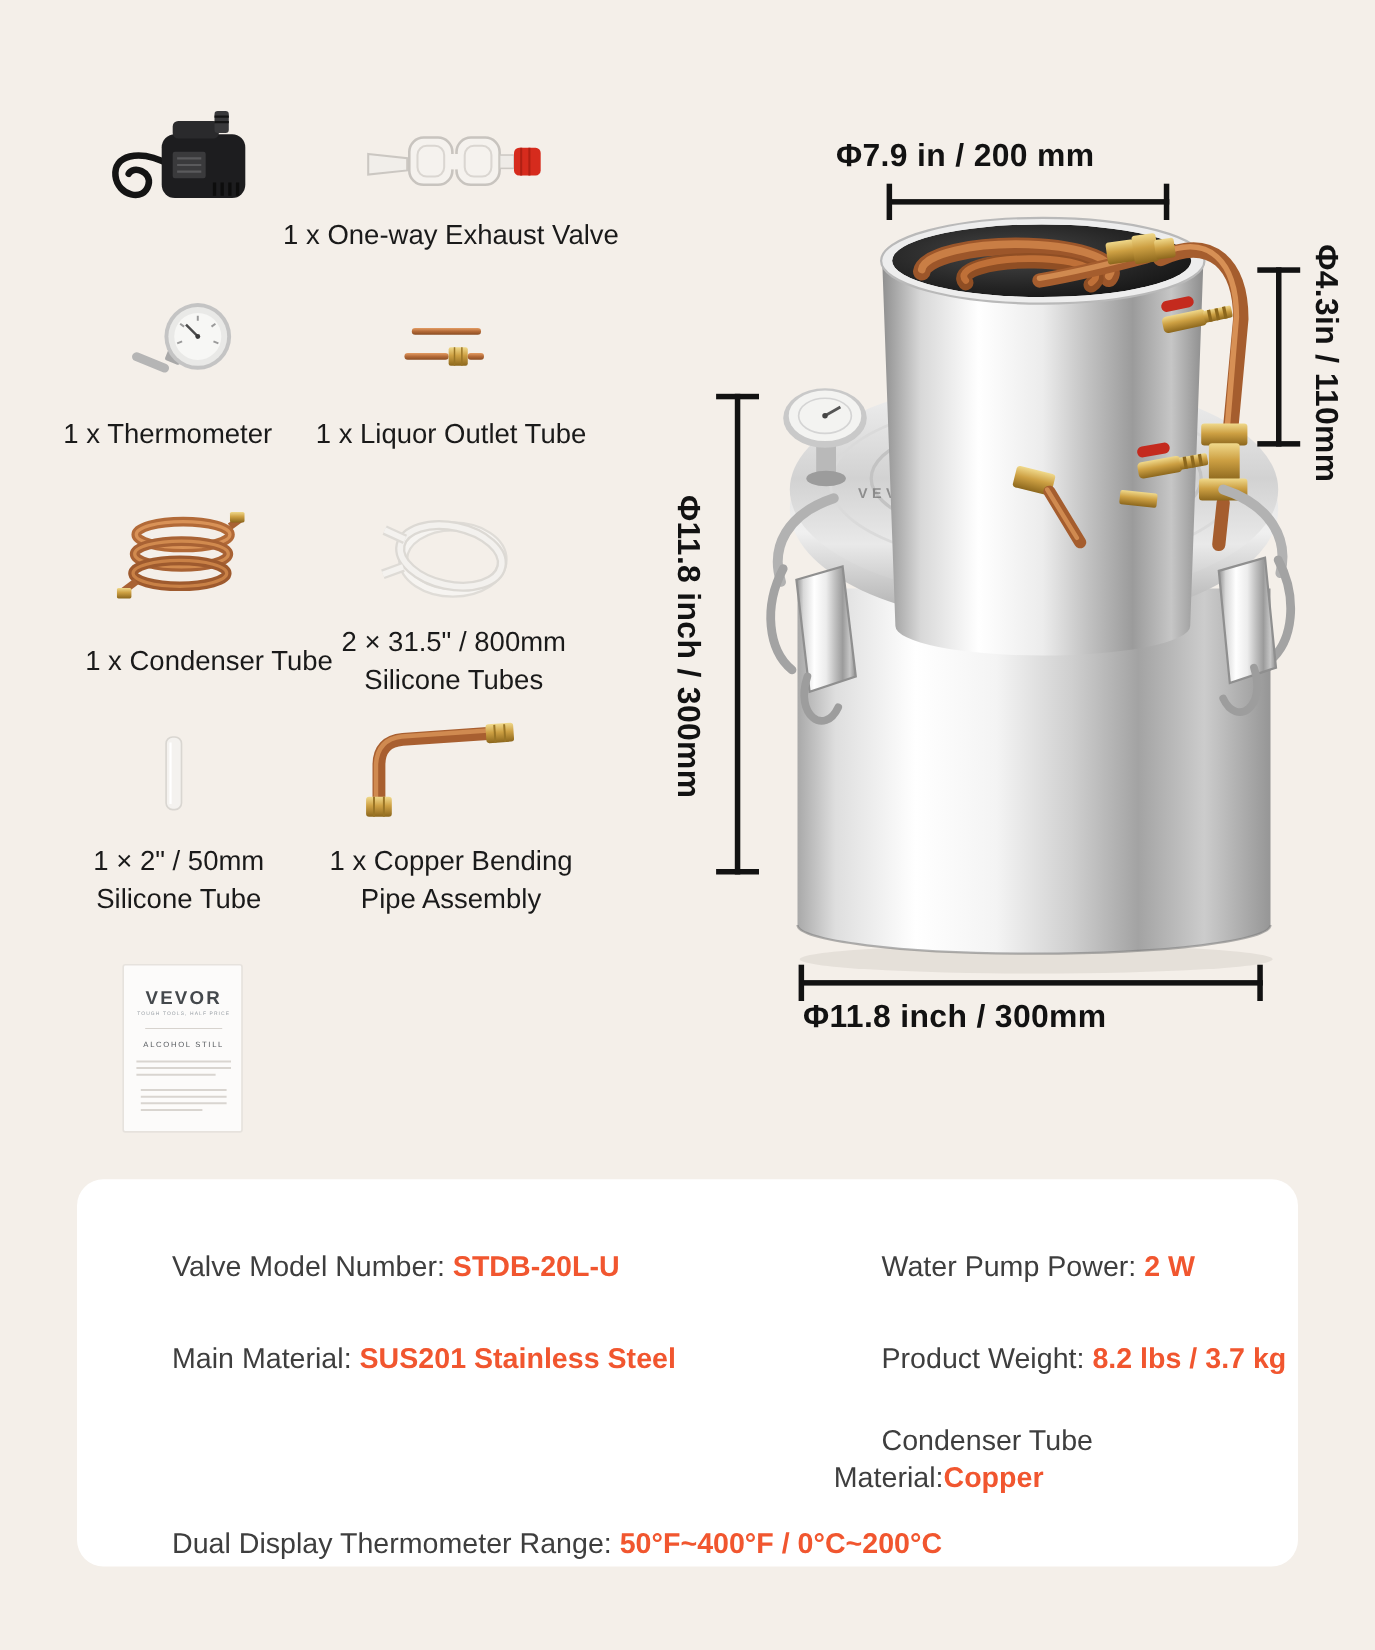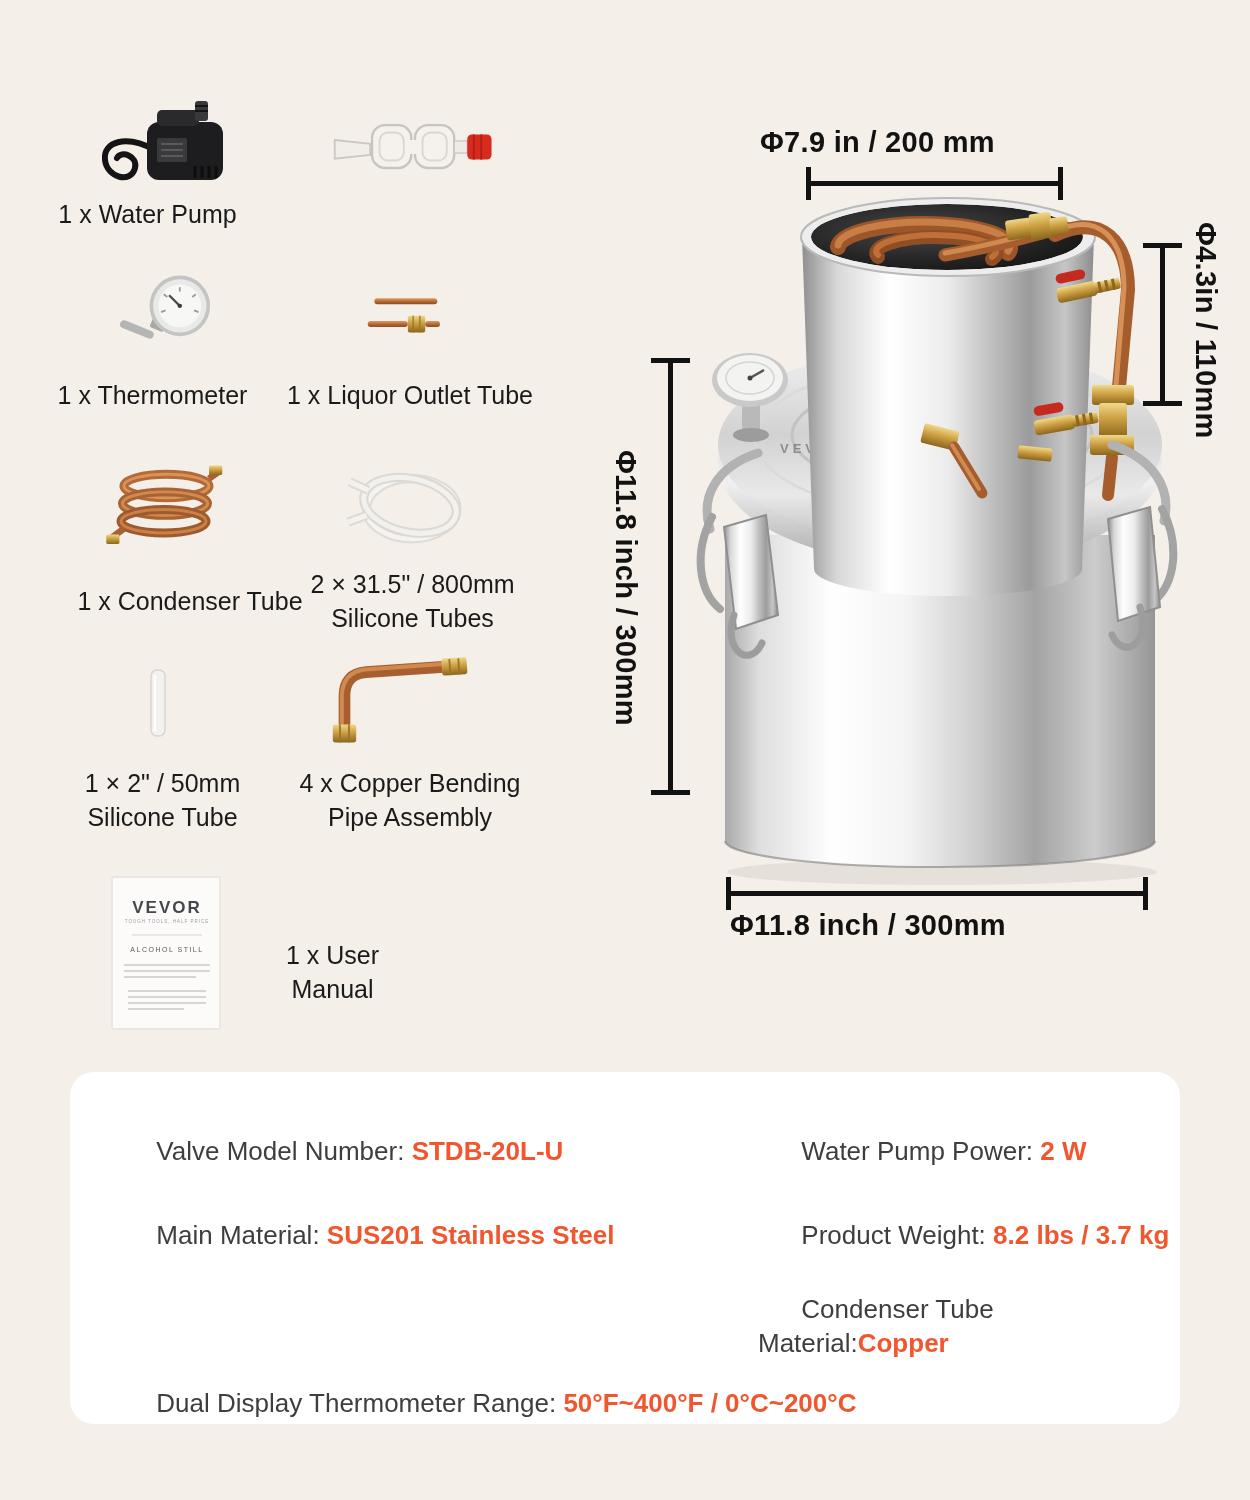--- a/index.html
+++ b/index.html
@@ -193,34 +193,34 @@
     <line x1="66" y1="44" x2="88" y2="44" stroke="#5a5a5c" stroke-width="2"></line>
     <line x1="66" y1="50" x2="88" y2="50" stroke="#5a5a5c" stroke-width="2"></line>
     <line x1="66" y1="56" x2="88" y2="56" stroke="#5a5a5c" stroke-width="2"></line>
     <g stroke="#0d0d0d" stroke-width="3">
       <line x1="100" y1="66" x2="100" y2="78"></line>
         <line x1="107" y1="66" x2="107" y2="78"></line>
       <line x1="114" y1="66" x2="114" y2="78"></line>
         <line x1="121" y1="66" x2="121" y2="78"></line>
     </g>
   </svg>
-  <div class="cap" style="left:5px;top:197px;width:285px">1 x Water Pump</div>
 
   <svg class="abs" style="left:330px;top:112px" width="170" height="70" viewBox="0 0 180 75">
     <polygon points="4,30 42,34 42,46 4,50" fill="#f1eeea" stroke="#cbc7c2" stroke-width="2"></polygon>
     <rect x="44" y="14" width="42" height="46" rx="14" fill="#f5f2ee" stroke="#c8c4bf" stroke-width="2.5"></rect>
     <rect x="90" y="14" width="42" height="46" rx="14" fill="#f5f2ee" stroke="#c8c4bf" stroke-width="2.5"></rect>
     <rect x="80" y="30" width="16" height="15" fill="#f5f2ee"></rect>
     <rect x="52" y="22" width="26" height="30" rx="9" fill="none" stroke="#dad6d1" stroke-width="2"></rect>
     <rect x="98" y="22" width="26" height="30" rx="9" fill="none" stroke="#dad6d1" stroke-width="2"></rect>
     <rect x="132" y="31" width="14" height="13" fill="#eeebe7" stroke="#ccc8c3" stroke-width="1.5"></rect>
     <rect x="146" y="24" width="26" height="27" rx="5" fill="#d62b1d"></rect>
     <line x1="153" y1="24" x2="153" y2="51" stroke="#b02014" stroke-width="2"></line>
     <line x1="161" y1="24" x2="161" y2="51" stroke="#b02014" stroke-width="2"></line>
   </svg>
+  <div class="cap" style="left:250px;top:197px;width:320px">1 x One-way Exhaust Valve</div>
 
   <svg class="abs" style="left:112px;top:272px" width="116" height="82" viewBox="0 0 130 92">
     <rect x="8" y="60" width="40" height="9" rx="4.5" fill="#b5b5b5" transform="rotate(22 28 64)"></rect>
     <rect x="44" y="52" width="16" height="13" rx="2" fill="#a8a8a8" transform="rotate(22 52 58)"></rect>
     <circle cx="76" cy="38" r="34" fill="#c4c4c4"></circle>
     <circle cx="76" cy="38" r="30" fill="#e9e9e7"></circle>
     <circle cx="76" cy="38" r="24" fill="#f7f7f5"></circle>
     <g stroke="#9a9a9a" stroke-width="2">
       <line x1="76" y1="17" x2="76" y2="22"></line>
         <line x1="58" y1="25" x2="62" y2="28"></line>
@@ -289,41 +289,40 @@
     <path d="M40,84 L40,44 Q40,20 64,18 L150,12" stroke="#a85f30" stroke-width="13" fill="none" stroke-linecap="round"></path>
     <path d="M37,82 L37,44 Q38,18 63,15 L150,9" stroke="#d08a50" stroke-width="4.5" fill="none" stroke-linecap="round"></path>
     <rect x="27" y="76" width="26" height="20" rx="3" fill="url(#gBrass)"></rect>
     <line x1="35" y1="76" x2="35" y2="96" stroke="#9a7526" stroke-width="2"></line>
     <line x1="45" y1="76" x2="45" y2="96" stroke="#9a7526" stroke-width="2"></line>
     <rect x="148" y="2" width="28" height="19" rx="3" fill="url(#gBrass)" transform="rotate(-4 162 11)"></rect>
     <line x1="157" y1="3" x2="157" y2="21" stroke="#9a7526" stroke-width="2" transform="rotate(-4 162 11)"></line>
     <line x1="167" y1="3" x2="167" y2="21" stroke="#9a7526" stroke-width="2" transform="rotate(-4 162 11)"></line>
   </svg>
   <div class="cap" style="left:260px;top:766px;width:300px">
-    <div>4 x Copper Bending</div>
+    <div>1 x Copper Bending</div>
     <div>Pipe Assembly</div>
   </div>
 
   <svg class="abs" style="left:110px;top:873px" width="114" height="160" viewBox="0 0 114 160">
     <rect x="2" y="4" width="108" height="152" rx="2" fill="#fcfbfa" stroke="#e6e2dd" stroke-width="1.5"></rect>
     <text x="57" y="40" text-anchor="middle" font-size="17" font-weight="bold" fill="#44484c" letter-spacing="2">VEVOR</text>
     <text x="57" y="50" text-anchor="middle" font-size="4.5" fill="#9aa0a6" letter-spacing="1">TOUGH TOOLS, HALF PRICE</text>
     <line x1="22" y1="62" x2="92" y2="62" stroke="#d7d3ce" stroke-width="1"></line>
     <text x="57" y="79" text-anchor="middle" font-size="7" fill="#55595d" letter-spacing="1.5">ALCOHOL STILL</text>
     <g stroke="#d9d5d0" stroke-width="1.8">
       <line x1="14" y1="92" x2="100" y2="92"></line>
         <line x1="14" y1="98" x2="100" y2="98"></line>
       <line x1="14" y1="104" x2="86" y2="104"></line>
       <line x1="18" y1="118" x2="96" y2="118"></line>
         <line x1="18" y1="124" x2="96" y2="124"></line>
       <line x1="18" y1="130" x2="96" y2="130"></line>
         <line x1="18" y1="136" x2="74" y2="136"></line>
     </g>
   </svg>
-  <div class="cap" style="left:245px;top:938px;width:175px">1 x User Manual</div>
 
   <div class="panel">
     <div class="spec" style="left:43px;top:28px">
       <span>Valve Model Number: </span><span class="val">STDB-20L-U</span>
     </div>
     <div class="spec" style="left:688px;top:28px">
       <span>Water Pump Power: </span><span class="val">2 W</span>
     </div>
     <div class="spec" style="left:43px;top:112px">
       <span>Main Material: </span><span class="val">SUS201 Stainless Steel</span>

